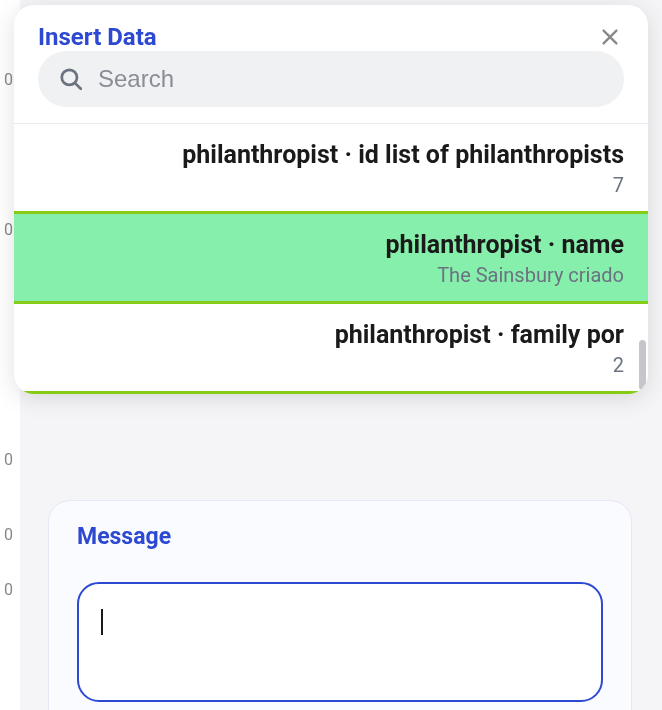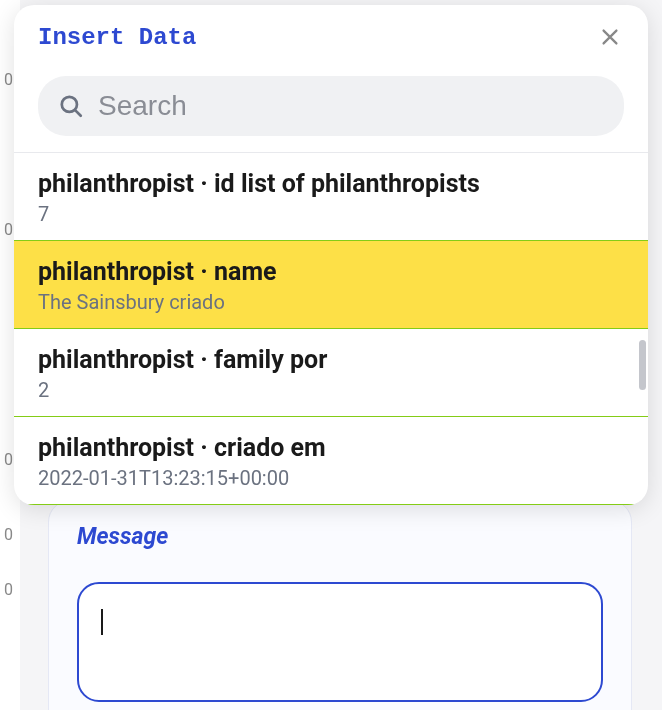--- a/index.html
+++ b/index.html
@@ -34,22 +34,21 @@
       right: 14px;
       background: #fff;
       border-radius: 20px;
       box-shadow: 0 4px 24px rgba(0,0,0,0.12);
       overflow: hidden;
     }
     .modal-header {
       display: flex;
       align-items: center;
       justify-content: space-between;
-      padding: 18px 24px 25px 24px;
-      font-family: Liberation Mono, monospace;
+      padding: 18px 24px 0 24px;
     }
     .modal-title {
       color: #2d49d1;
       font-size: 24px;
       font-weight: 700;
     }
     .close-btn {
       width: 28px;
       height: 28px;
       display: flex;
@@ -82,39 +81,40 @@
     .search-icon svg {
       width: 26px;
       height: 26px;
       stroke: #6b7280;
       stroke-width: 2.5;
       fill: none;
     }
     .search-input {
       border: none;
       background: transparent;
-      font-size: 28px;
+      font-size: 24px;
       color: #6b7280;
       outline: none;
       width: 100%;
     }
     .search-input::placeholder {
       color: #8a8d95;
     }
     .list {
       border-top: 1px solid #e8e9ed;
     }
     .list-item {
       padding: 16px 24px 14px 24px;
-      border-bottom: 1px solid #84cc16;
+      border-bottom: 3px solid #84cc16;
       cursor: pointer;
       position: relative;
+      text-align: right;
     }
     .list-item.highlighted {
-      background: #fde047;
+      background: #86efac;
     }
     .item-title {
       font-size: 25px;
       font-weight: 700;
       color: #1a1a1a;
       margin-bottom: 4px;
     }
     .item-value {
       font-size: 20px;
       color: #6b7280;
@@ -136,21 +136,20 @@
       background: #fafbff;
       border: 1px solid #e5e8f5;
       border-radius: 22px;
       padding: 22px 28px 30px 28px;
     }
     .message-label {
       color: #2d49d1;
       font-size: 23px;
       font-weight: 700;
       margin-bottom: 32px;
-      font-style: italic;
     }
     .message-input {
       width: 100%;
       border: 2.5px solid #2d49d1;
       border-radius: 22px;
       padding: 24px 22px;
       font-size: 20px;
       min-height: 120px;
       outline: none;
       resize: none;
@@ -209,19 +208,15 @@
         <div class="item-value">7</div>
       </div>
       <div class="list-item highlighted">
         <div class="item-title">philanthropist · name</div>
         <div class="item-value">The Sainsbury criado</div>
       </div>
       <div class="list-item">
         <div class="item-title">philanthropist · family por</div>
         <div class="item-value">2</div>
       </div>
-      <div class="list-item">
-        <div class="item-title">philanthropist · criado em</div>
-        <div class="item-value">2022-01-31T13:23:15+00:00</div>
-      </div>
     </div>
   <div class="scroll-indicator"></div>
 </div>
 
 </body></html>

